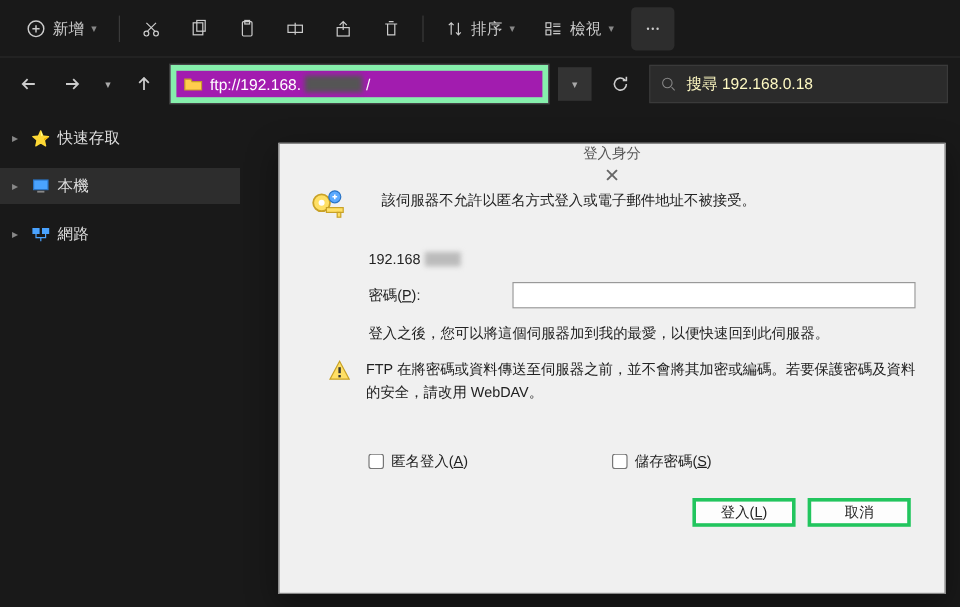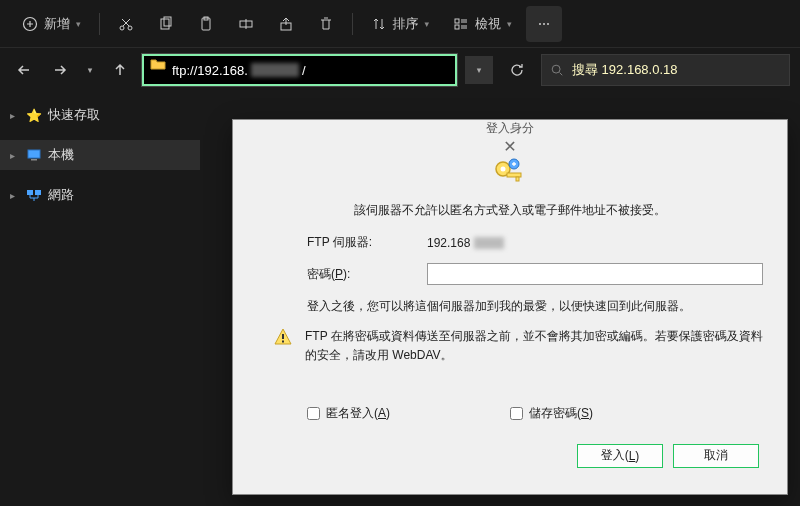--- a/index.html
+++ b/index.html
@@ -8,57 +8,57 @@
   .toolbar { height: 48px; display: flex; align-items: center; padding: 0 12px; gap: 4px; border-bottom: 1px solid #2a2a2a; }
   .tb-btn { width: 36px; height: 36px; display: flex; align-items: center; justify-content: center; color: #ccc; border-radius: 4px; }
   .tb-btn.plus { width: auto; padding: 0 10px; gap: 6px; font-size: 13px; }
   .tb-btn svg { width: 16px; height: 16px; }
   .tb-divider { width: 1px; height: 22px; background: #3a3a3a; margin: 0 4px; }
   .tb-sort { width: auto; padding: 0 10px; gap: 6px; font-size: 13px; display: flex; align-items: center; }
   .tb-more { background: #2d2d2d; }
 
   .navbar { height: 44px; display: flex; align-items: center; padding: 0 10px; gap: 8px; }
   .nav-btn { width: 28px; height: 28px; display: flex; align-items: center; justify-content: center; color: #ccc; }
-  .addr-wrap { flex: 0 0 315px; height: 32px; background: #000000; display: flex; padding: 0 6px; gap: 6px; border: 2px solid #86efac; outline: 1px solid #444; position: relative; }
+  .addr-wrap { flex: 0 0 315px; height: 32px; background: #a21caf; display: flex; align-items: center; padding: 0 6px; gap: 6px; border: 5px solid #86efac; outline: 1px solid #444; position: relative; }
   .addr-icon { width: 16px; height: 16px; }
   .addr-text { flex: 1; font-size: 13px; color: #fff; display: flex; align-items: center; }
   .addr-blur { display: inline-block; width: 48px; height: 14px; background: #555; filter: blur(2px); margin: 0 3px; }
   .addr-drop { width: 28px; height: 28px; display: flex; align-items: center; justify-content: center; margin-left: auto; color: #aaa; background:#333;}
   .refresh-btn { width: 32px; height: 32px; display: flex; align-items: center; justify-content: center; color: #ccc; }
   .search-box { flex: 1; height: 32px; background: #2b2b2b; border: 1px solid #3a3a3a; display: flex; align-items: center; padding: 0 8px; gap: 8px; color: #fef9c3; font-size: 13px; }
 
   .main { display: flex; height: calc(100% - 94px); }
   .sidebar { width: 200px; padding: 8px 0; }
   .side-item { height: 30px; display: flex; align-items: center; padding: 0 10px; gap: 6px; font-size: 13px; color: #ddd; }
   .side-item.selected { background: #2d2d2d; }
   .side-chevron { width: 10px; color: #888; font-size: 10px; }
   .side-icon { width: 16px; height: 16px; display: flex; align-items: center; justify-content: center; }
   .content { flex: 1; }
 
   .dialog { position: absolute; left: 232px; top: 119px; width: 556px; height: 376px; background: #f0f0f0; border: 1px solid #888; color: #000; font-size: 12px; box-shadow: 0 8px 24px rgba(0,0,0,.4); }
   .dlg-title { height: 30px; display: flex; align-items: center; padding: 0 10px; color: #555; font-size: 12px; justify-content: space-between; flex-direction: column; }
   .dlg-close { width: 24px; height: 24px; display: flex; align-items: center; justify-content: center; color: #666; font-size: 16px; }
   .dlg-body { padding: 8px 24px 12px 24px; }
-  .dlg-row { display: flex; align-items: center; gap: 6px; margin-bottom: 14px; flex-direction: column; }
+  .dlg-row { display: flex; align-items: flex-start; gap: 25px; margin-bottom: 14px; }
   .dlg-icon-col { width: 36px; flex-shrink: 0; }
   .dlg-text-col { flex: 1; line-height: 1.6; color: #222; }
   .form-row { display: flex; align-items: center; margin-bottom: 12px; }
   .form-label { width: 120px; color: #222; }
   .form-label u { text-decoration: underline; }
   .form-value { flex: 1; color: #222; display:flex; align-items:center; gap:4px;}
   .form-input { flex: 1; height: 22px; border: 1px solid #999; background: #fff; padding: 0 4px; font-size: 12px; }
   .combo { width: 100%; height: 22px; border: 1px solid #999; background: #fff; }
   .dlg-hint { margin: 10px 0 12px 50px; color: #222; line-height: 1.5; }
   .warn-row { display: flex; gap: 12px; margin: 0 0 18px 16px; }
   .warn-icon { width: 20px; flex-shrink: 0; }
   .check-row { display: flex; gap: 120px; margin-left: 50px; margin-bottom: 22px; margin-top: 39px; }
   .chk { display: flex; align-items: center; gap: 6px; color: #222; }
   .chk input { width: 13px; height: 13px; }
   .dlg-buttons { display: flex; justify-content: flex-end; gap: 10px; padding-right: 4px; }
-  .btn { min-width: 86px; height: 24px; background: #fdfdfd; border: 1px solid #22c55e; font-size: 12px; color: #222; display: flex; align-items: center; justify-content: center; }
+  .btn { min-width: 86px; height: 24px; background: #fdfdfd; border: 3px solid #22c55e; font-size: 12px; color: #222; display: flex; align-items: center; justify-content: center; }
 
   .blur-span { display:inline-block; width:30px; height:12px; background:#bbb; filter:blur(2px); vertical-align:middle;}
 </style>
 </head>
 <body>
 
 <div class="toolbar">
   <div class="tb-btn plus">
     <svg viewBox="0 0 16 16">
         <circle cx="8" cy="8" r="6.5" fill="none" stroke="#ccc" stroke-width="1.2"></circle>
@@ -229,21 +229,20 @@
             <rect x="24" y="19" width="3" height="4" fill="#ffe066" stroke="#c9a227"></rect>
             <circle cx="22" cy="6" r="5" fill="#5aa9ff" stroke="#2a74c6"></circle>
             <path d="M22 4v4M20 6h4" stroke="#fff" stroke-width="1.3"></path>
           </svg>
       </div>
       <div class="dlg-text-col">該伺服器不允許以匿名方式登入或電子郵件地址不被接受。</div>
     </div>
 
     <div style="margin-left:50px">
       <div class="form-row">
-        <div class="form-label">FTP 伺服器:</div>
         <div class="form-value">
             <span>192.168</span>
             <span class="blur-span"></span>
           </div>
       </div>
       <div class="form-row">
         <div class="form-label"><span>密碼(</span><u>P</u><span>):</span></div>
         <div class="form-value">
             <input type="password" class="form-input" style="">
           </div>

